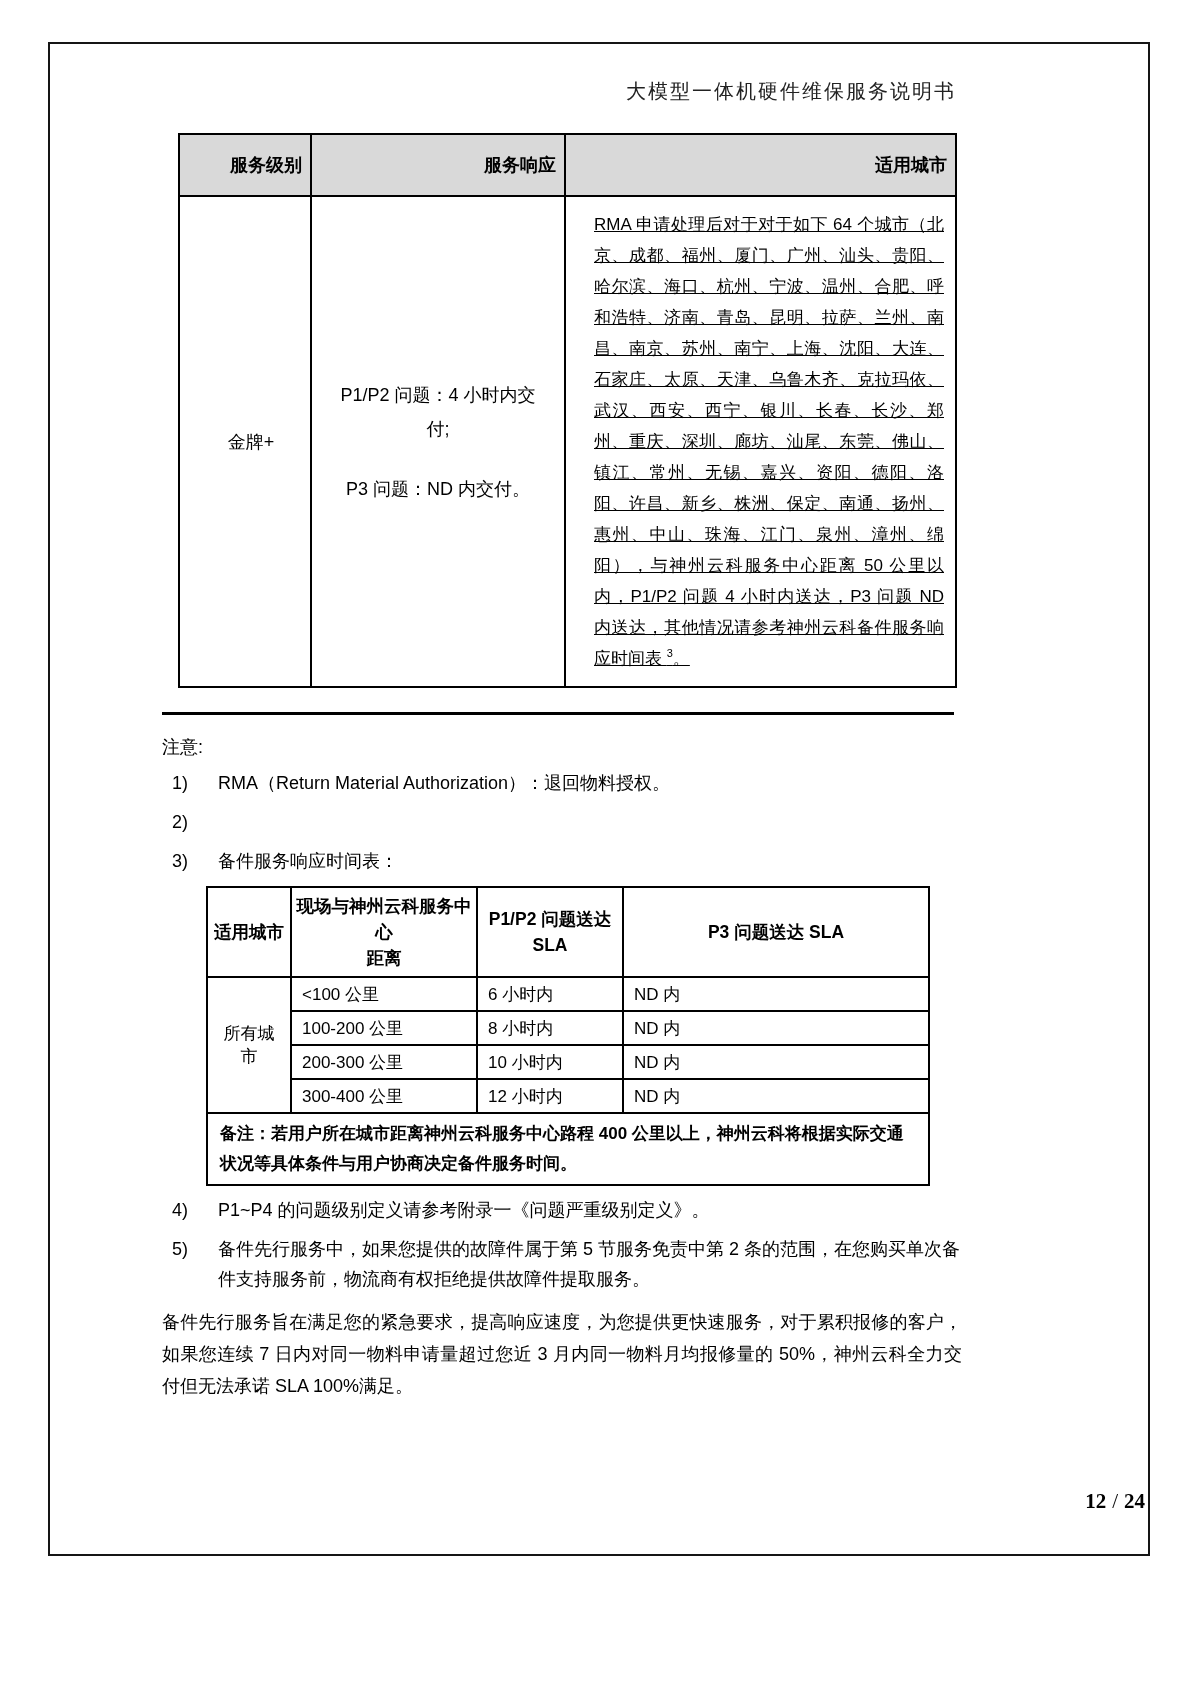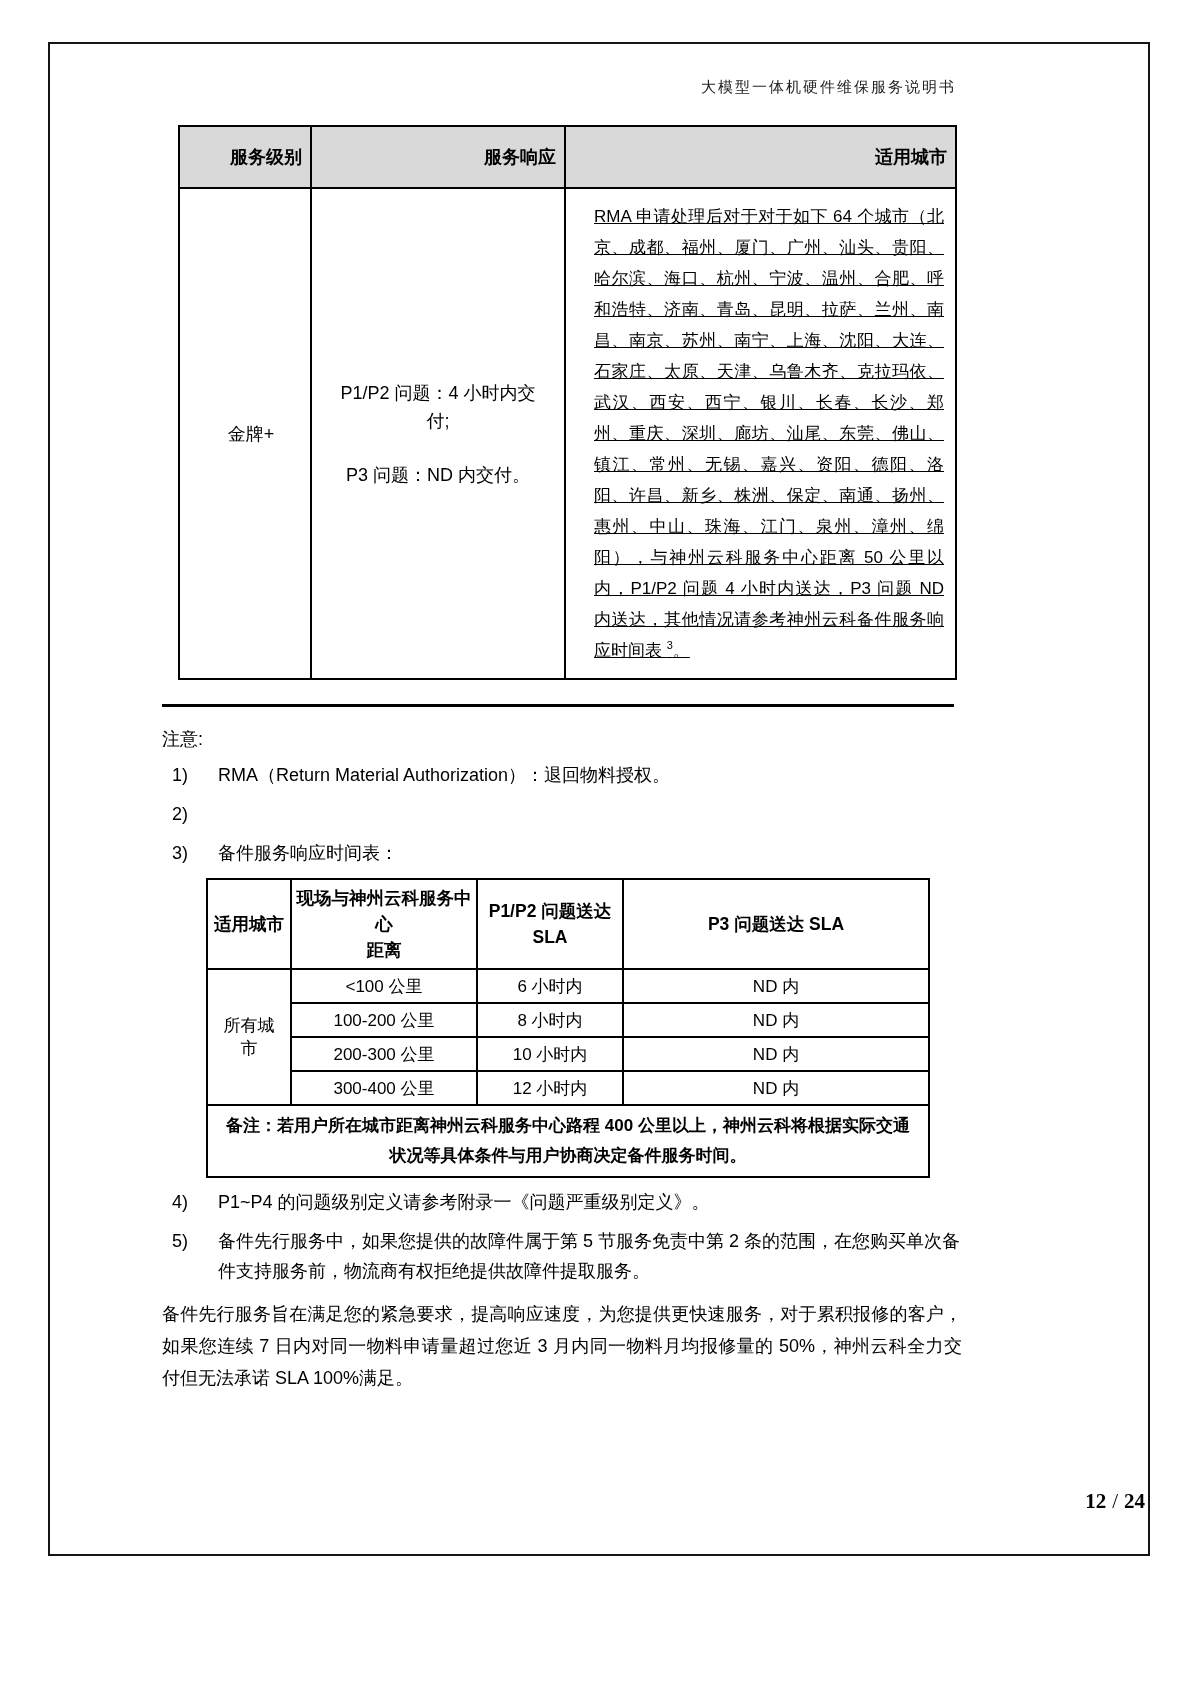--- a/index.html
+++ b/index.html
@@ -8,52 +8,52 @@
     font-family:"Liberation Sans","DejaVu Sans",sans-serif; color:#000;
     -webkit-font-smoothing:antialiased;
   }
   .frame {
     position:absolute; left:48px; top:42px; width:1102px; height:1514px;
     border:2px solid #151515; box-sizing:border-box; background:#fff;
   }
   .doc-title {
     margin:34px 192px 0 0; text-align:right;
     font-family:"Liberation Serif","DejaVu Serif",serif;
-    font-size:15px; letter-spacing:2px; color:#222;
+    font-size:20px; letter-spacing:2px; color:#222;
   }
   
   .t1 { border-collapse:collapse; table-layout:fixed; width:777px; margin:28px 0 0 128px; }
   .t1 th {
     background:#d9d9d9; border:2px solid #000; height:44px;
     font-size:18px; font-weight:bold; text-align:right; padding:8px;
   }
   .t1 td { border:2px solid #000; vertical-align:middle;padding-left:13px; }
   .t1 .lvl { text-align:center; font-size:18px; }
-  .t1 .resp { text-align:center; font-size:18px; line-height:28px; padding:12px 24px; }
+  .t1 .resp { text-align:center; font-size:18px; line-height:34px; padding:12px 24px; }
   .resp-gap { height:26px; }
   .t1 .cities {
     font-size:17px; line-height:31px; padding:12px 11px 12px 28px;
     text-align:justify; vertical-align:top;text-decoration:underline;
   }
   .t1 .cities sup { font-size:11px; line-height:0; }
   
   .divider { height:3px; background:#000; width:792px; margin:24px 0 0 112px; }
   
   .notes-label { margin:20px 12px 0 112px; font-size:18px; font-weight:normal; }
   .note-item { display:flex; margin:9px 0 0 122px; font-size:18px; line-height:30px; }
   .note-num { flex:0 0 46px; width:46px; }
   .note-text { width:747px; }
   
   .t2 { border-collapse:collapse; table-layout:fixed; width:722px; margin:10px 0 0 156px; font-size:17px; }
   .t2 th {
     border:2px solid #000; font-size:17.5px; font-weight:bold;
     text-align:center; padding:5px 2px; line-height:26px; background:#fff;
   }
   .t2 th .hl { display:block; }
-  .t2 td { border:2px solid #000; padding:3px 10px; height:26px;text-align:center; }
+  .t2 td { border:2px solid #000; padding:3px 10px; height:26px; }
   .t2 .citygroup { text-align:center; }
   .t2 .remark { height:auto; line-height:30px; padding:5px 12px;font-weight:bold; }
   
   .closing { margin:12px 0 0 112px; width:800px; font-size:18px; line-height:32px; text-align:justify; }
   
   .footer {
     position:absolute; left:0; bottom:40px; width:100%; text-align:right;
     font-family:"Liberation Serif","DejaVu Serif",serif; font-size:21px;
   }
   .footer span { margin:0 3px; }

